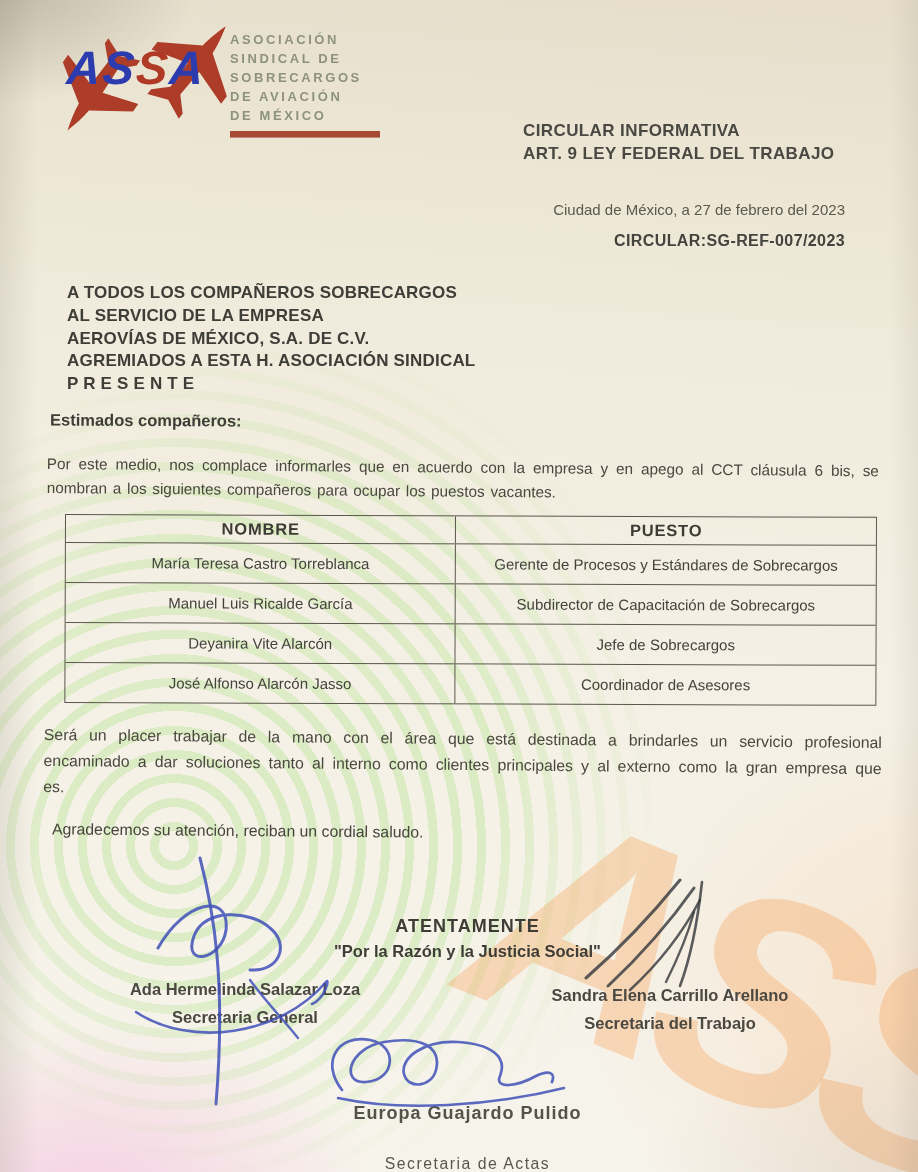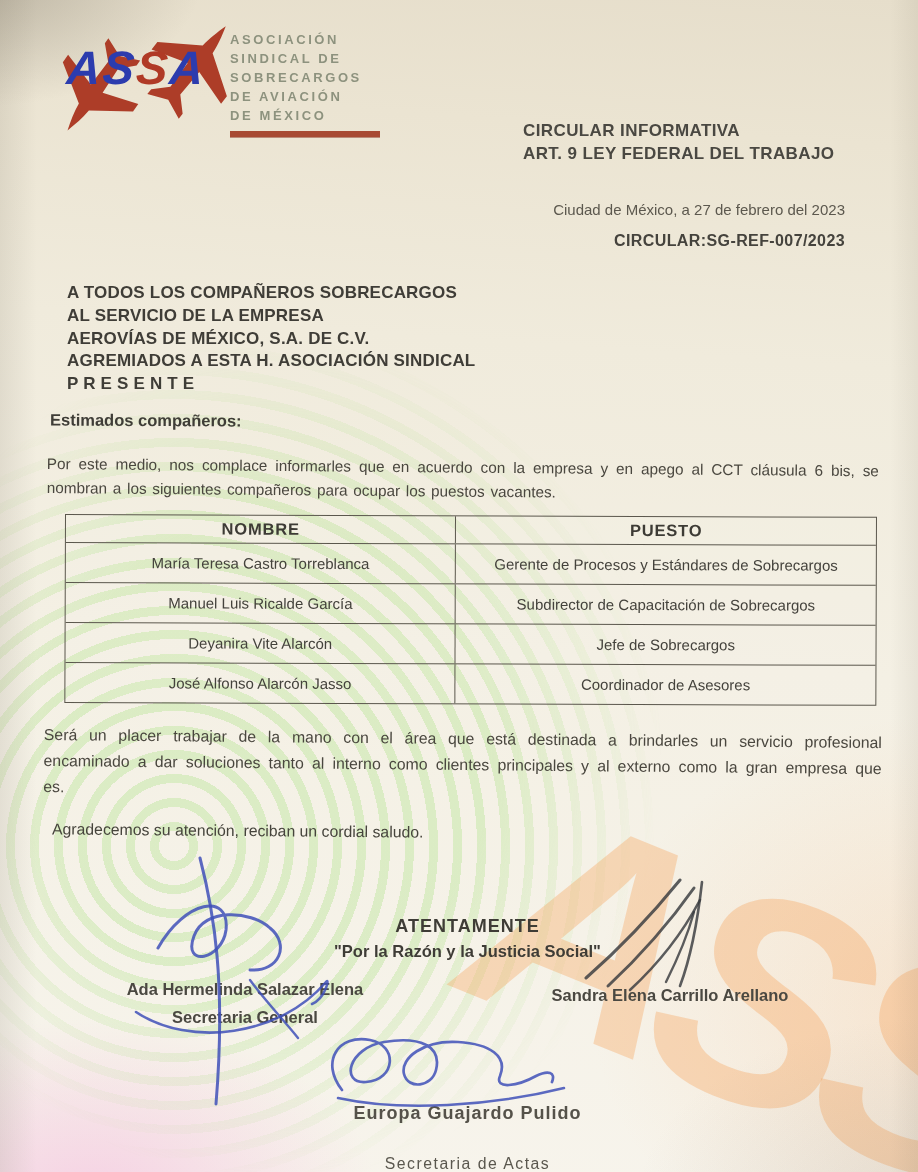--- a/index.html
+++ b/index.html
@@ -172,25 +172,26 @@
     <div class="para para-service">Será un placer trabajar de la mano con el área que está destinada a brindarles un servicio profesional encaminado a dar soluciones tanto al interno como clientes principales y al externo como la gran empresa que es.</div>
 
     <div class="closing">Agradecemos su atención, reciban un cordial saludo.</div>
 
     <div class="signoff">
       <div class="atte">ATENTAMENTE</div>
       <div class="motto">"Por la Razón y la Justicia Social"</div>
     </div>
 
     <div class="sig-block sig-ada">
-      <div class="name">Ada Hermelinda Salazar Elena</div>
+      <div class="name">Ada Hermelinda Salazar Loza</div>
       <div class="title">Secretaria General</div>
     </div>
     <div class="sig-block sig-sandra">
       <div class="name">Sandra Elena Carrillo Arellano</div>
+      <div class="title">Secretaria del Trabajo</div>
     </div>
     <div class="sig-block sig-europa">
       <div class="name">Europa Guajardo Pulido</div>
       <div class="title">Secretaria de Actas</div>
     </div>
   </div>
 
   <svg class="ink ink-blue" style="left:130px;top:852px;" width="210" height="260" viewBox="0 0 210 260">
     <path stroke-width="3" d="M70 6 C84 60 96 130 86 252"></path>
     <path stroke-width="3" d="M28 96 C55 48 100 40 96 78 C92 108 52 116 64 84 C74 56 120 58 140 76 C160 92 150 120 120 118"></path>

